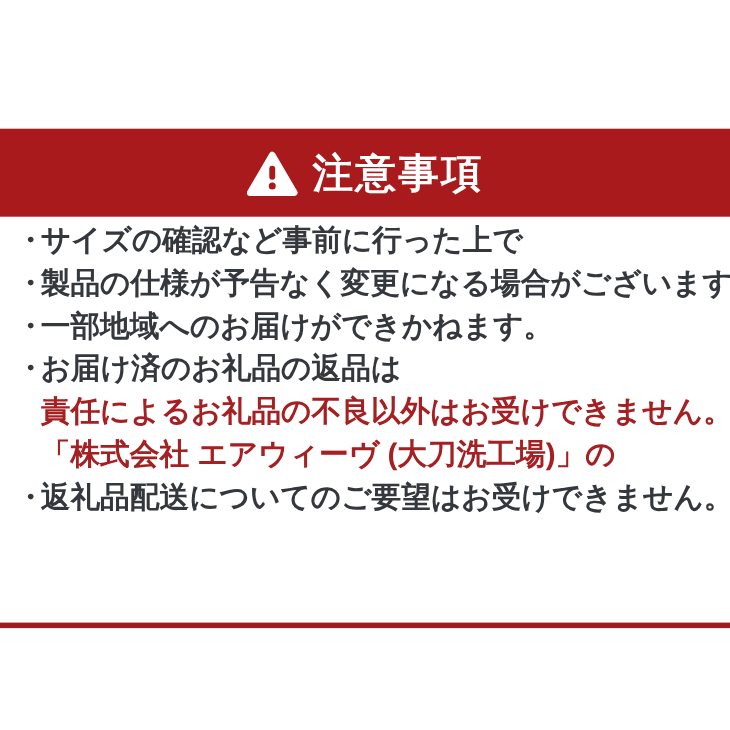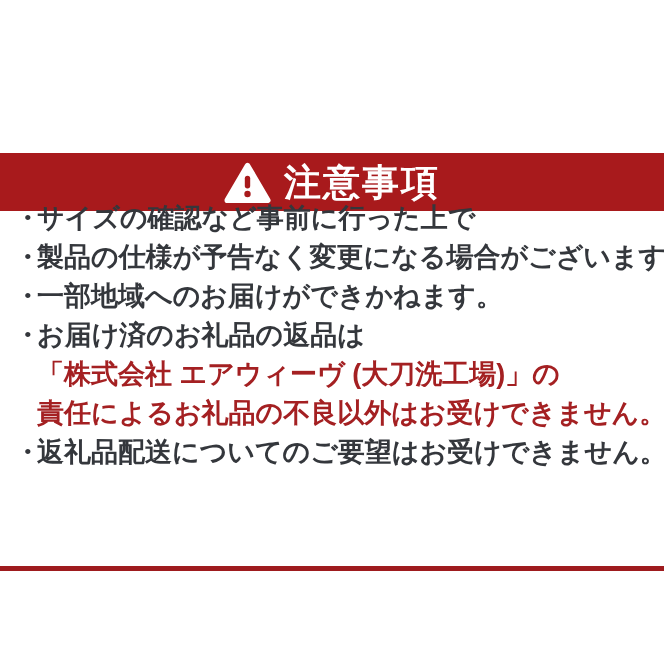--- a/index.html
+++ b/index.html
@@ -11,27 +11,26 @@
   }
   .canvas {
     position: relative;
     width: 664px; height: 664px;
     background: #ffffff;
     overflow: hidden;
   }
   
   .notice-header {
     position: absolute;
-    top: 117px; left: 0; right: 0; height: 58px;
+    top: 117px; left: 0; right: 0; height: 80px;
     background: var(--accent, #a81a1c);
     display: flex;
     align-items: center;
     justify-content: center;
     gap: 13px;
-    margin-top: 36px;
   }
   .warn-icon { width: 47px; height: 42px; display: block; margin-top: 1px; }
   .notice-title {
     color: #ffffff;
     font-size: 37px;
     font-weight: 700;
     letter-spacing: 2px;
     line-height: 1;
     white-space: nowrap;
   }
@@ -96,22 +95,22 @@
       <span class="bullet">・</span>
       <div class="note-lines">
           <div class="note-line">一部地域へのお届けができかねます。</div>
         </div>
     </div>
 
     <div class="note-item">
       <span class="bullet">・</span>
       <div class="note-lines">
           <div class="note-line">お届け済のお礼品の返品は</div>
+          <div class="note-line red">責任によるお礼品の不良以外はお受けできません。</div>
           <div class="note-line red">「株式会社 エアウィーヴ (大刀洗工場)」の</div>
-          <div class="note-line red">責任によるお礼品の不良以外はお受けできません。</div>
         </div>
     </div>
 
     <div class="note-item">
       <span class="bullet">・</span>
       <div class="note-lines">
           <div class="note-line">返礼品配送についてのご要望はお受けできません。</div>
         </div>
     </div>
   </div>

